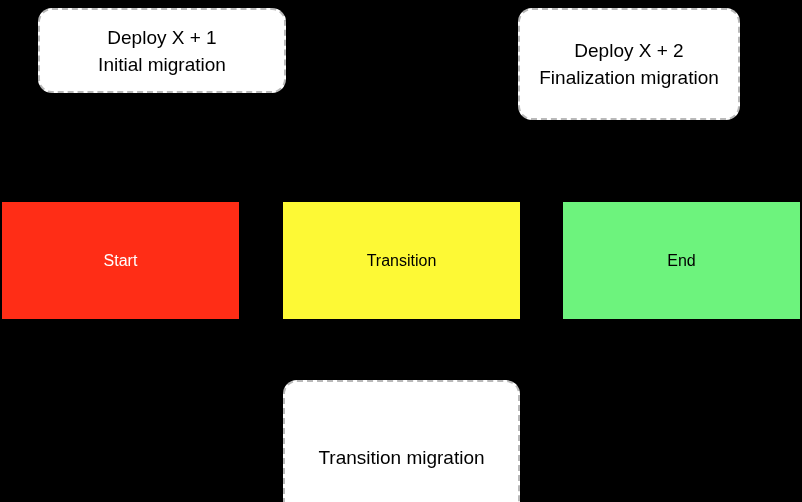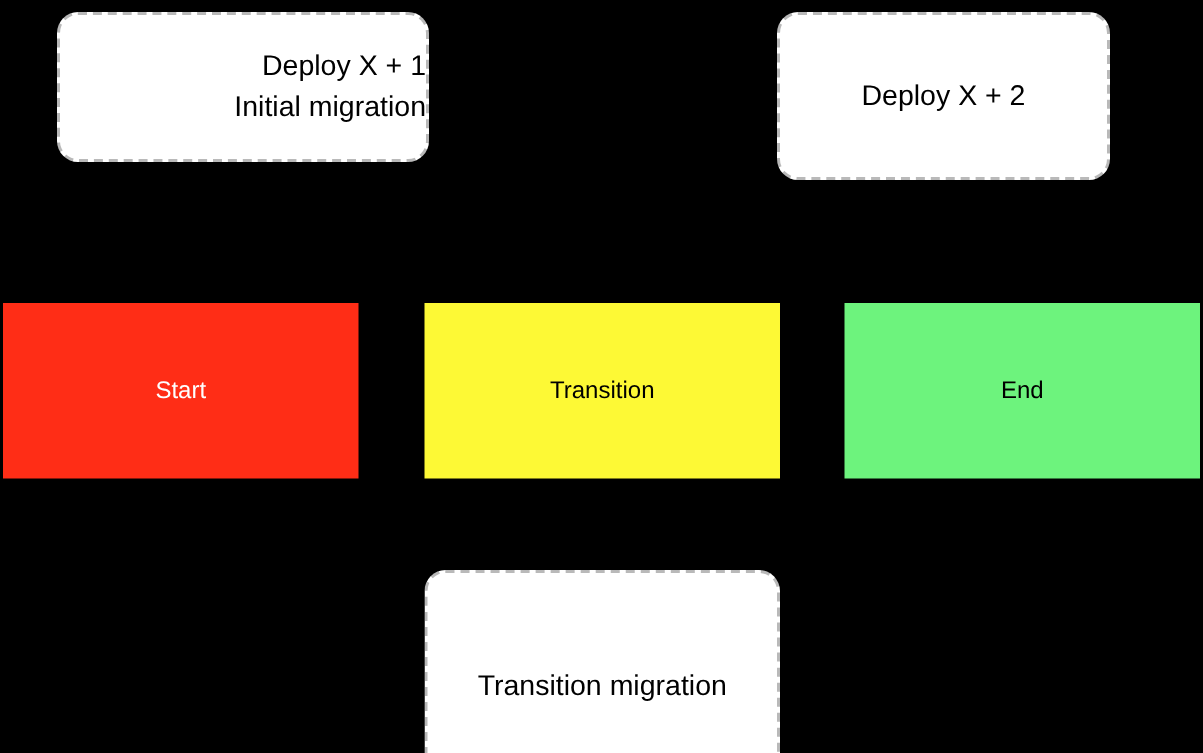--- a/index.html
+++ b/index.html
@@ -27,22 +27,21 @@
     justify-content: center;
     color: #000000;
     font-size: 19px;
     line-height: 27px;
     text-align: center;
   }
   .note-initial {
     left: 38px;
     top: 8px;
     width: 248px;
-    height: 100px;
-    align-items: flex-end;
+    height: 85px;
   }
   .note-finalization {
     left: 518px;
     top: 8px;
     width: 222px;
     height: 112px;
   }
   .note-transition {
     left: 283px;
     top: 380px;
@@ -83,20 +82,21 @@
 
 <div class="canvas">
 
   <div class="note note-initial">
     <div>Deploy X + 1</div>
     <div>Initial migration</div>
   </div>
 
   <div class="note note-finalization">
     <div>Deploy X + 2</div>
+    <div>Finalization migration</div>
   </div>
 
   <div class="stage stage-start" style="background-color: rgb(255, 45, 22);">
     <span style="color: rgb(255, 255, 255);">Start</span>
   </div>
 
   <div class="stage stage-transition" style="background-color: rgb(253, 249, 53);">
     <span style="color: rgb(0, 0, 0);">Transition</span>
   </div>
 

